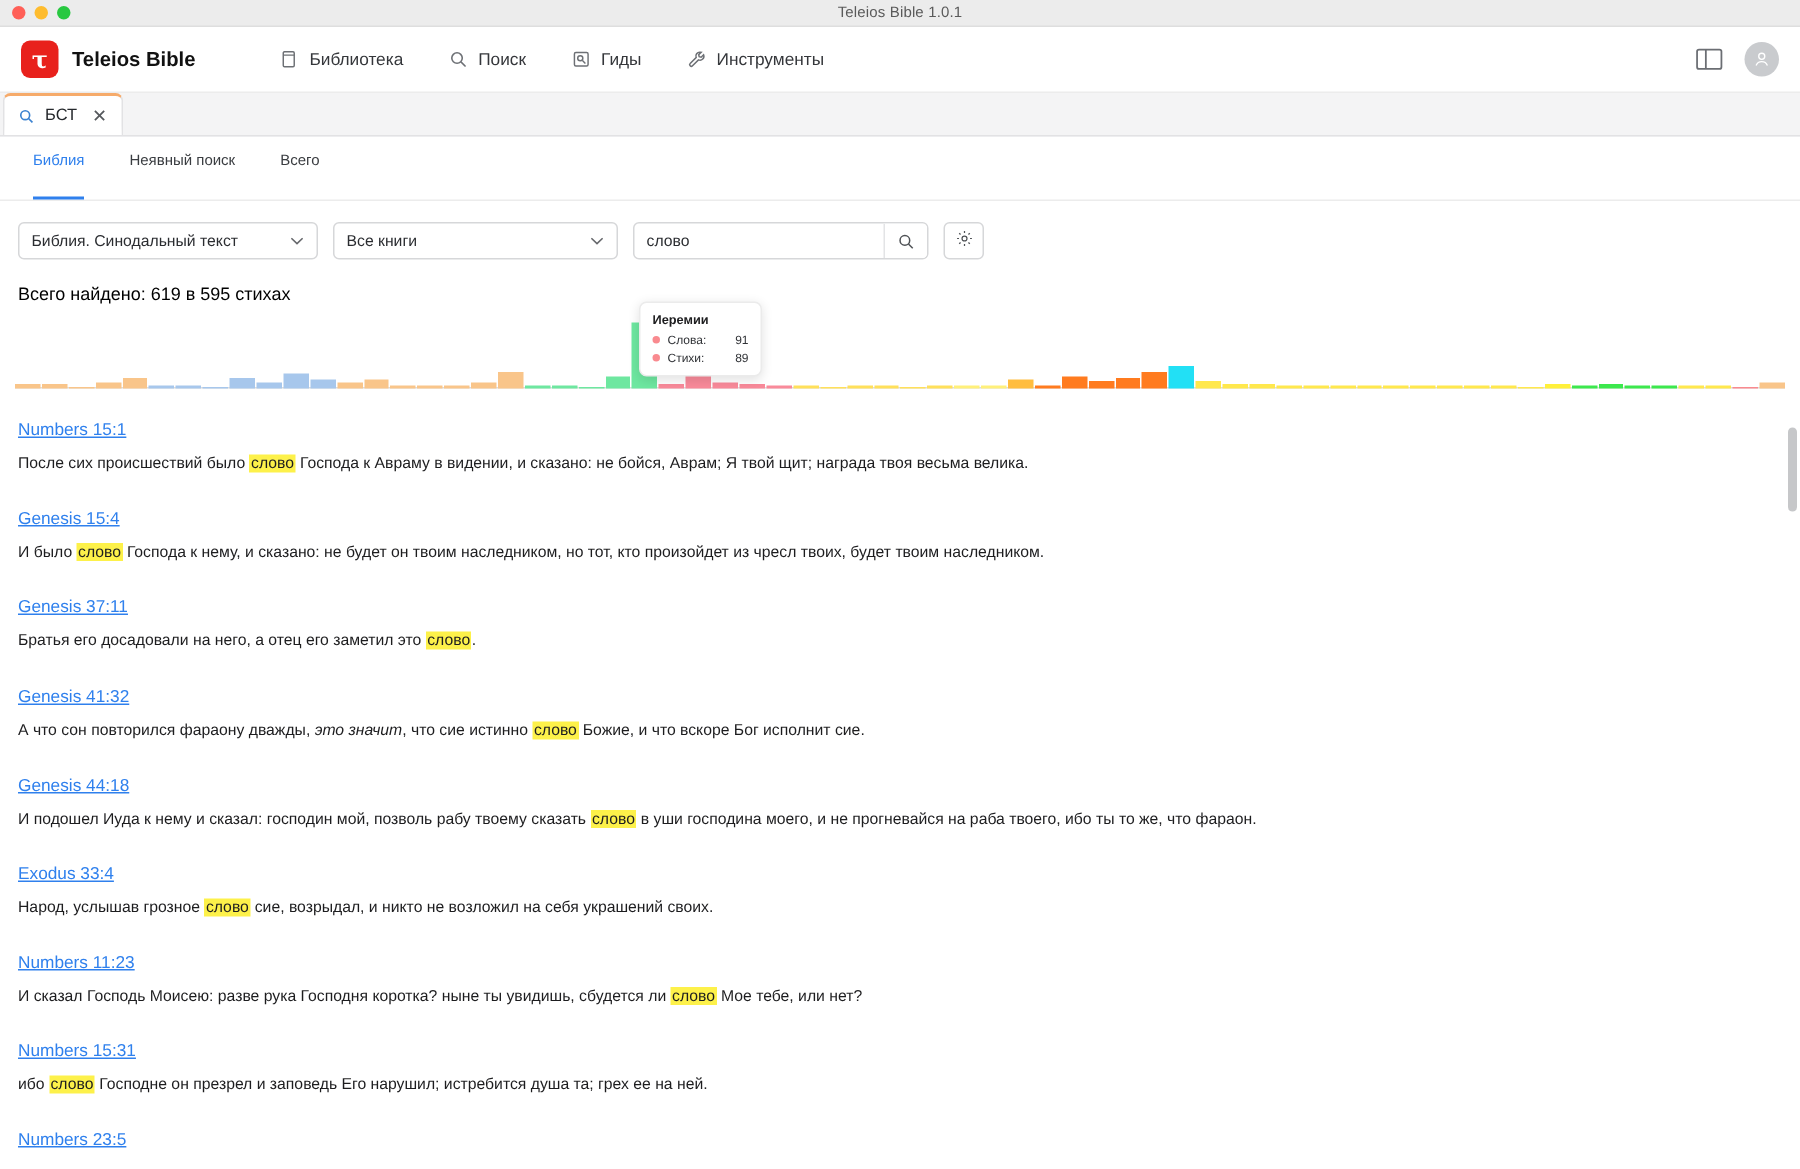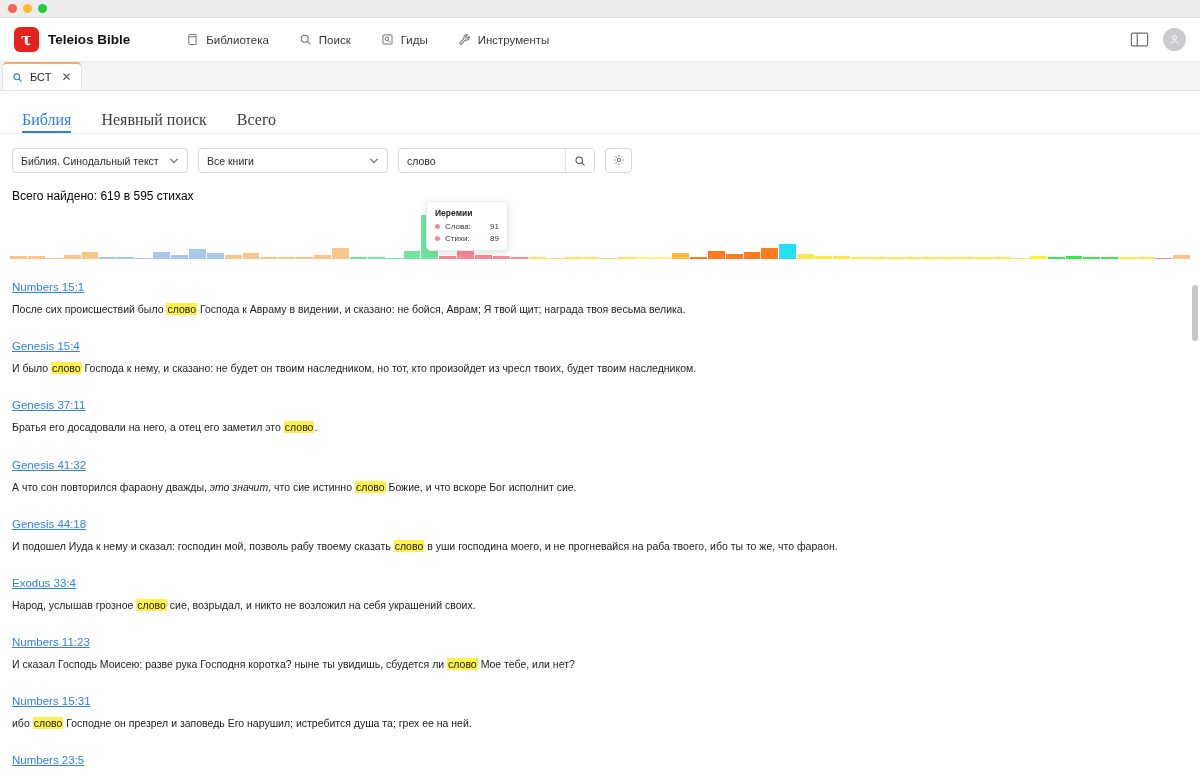--- a/index.html
+++ b/index.html
@@ -91,35 +91,34 @@
   
   .subtabs {
     height: 32px;
     display: flex; align-items: stretch;
     padding-left: 22px;
     gap: 30px;
     border-bottom: 1px solid #ececec;
     margin-top: 11px;
   }
   .subtab {
-    font-size: 16px; color: #3a3d41;
-    display: flex; align-items: flex-end;
+    font-size: 10px; color: #3a3d41;
+    display: flex; align-items: flex-start;
     border-bottom: 2px solid transparent;
     padding-bottom: 2px;
-    font-family: Liberation Serif, serif;
   }
   .subtab.active { color: #2f80ed; border-bottom-color: #2f80ed; }
 
   
   .controls {
     display: flex; align-items: center; gap: 10px;
     padding: 14px 0 0 12px;
   }
   .select {
-    height: 25px; width: 176px;
+    height: 25px; width: 200px;
     border: 1px solid #d6d7d9; border-radius: 4px;
     background: #fff;
     display: flex; align-items: center;
     padding: 0 8px;
     font-size: 10.5px; color: #2b2d31;
     position: relative;
   }
   .select.wide2 { width: 190px; }
   .select .chev { margin-left: auto; color: #67696d; font-size: 9px; }
 
@@ -220,20 +219,21 @@
 </style>
 </head>
 <body>
 
 <div class="titlebar">
   <div class="traffic">
     <span class="dot red"></span>
     <span class="dot amber"></span>
     <span class="dot green"></span>
   </div>
+  <div class="win-title">Teleios Bible 1.0.1</div>
 </div>
 
 <div class="appbar">
   <div class="brand">
     <div class="logo">τ</div>
     <div class="brand-name">Teleios Bible</div>
   </div>
 
   <div class="mainnav">
     <div class="navitem">

